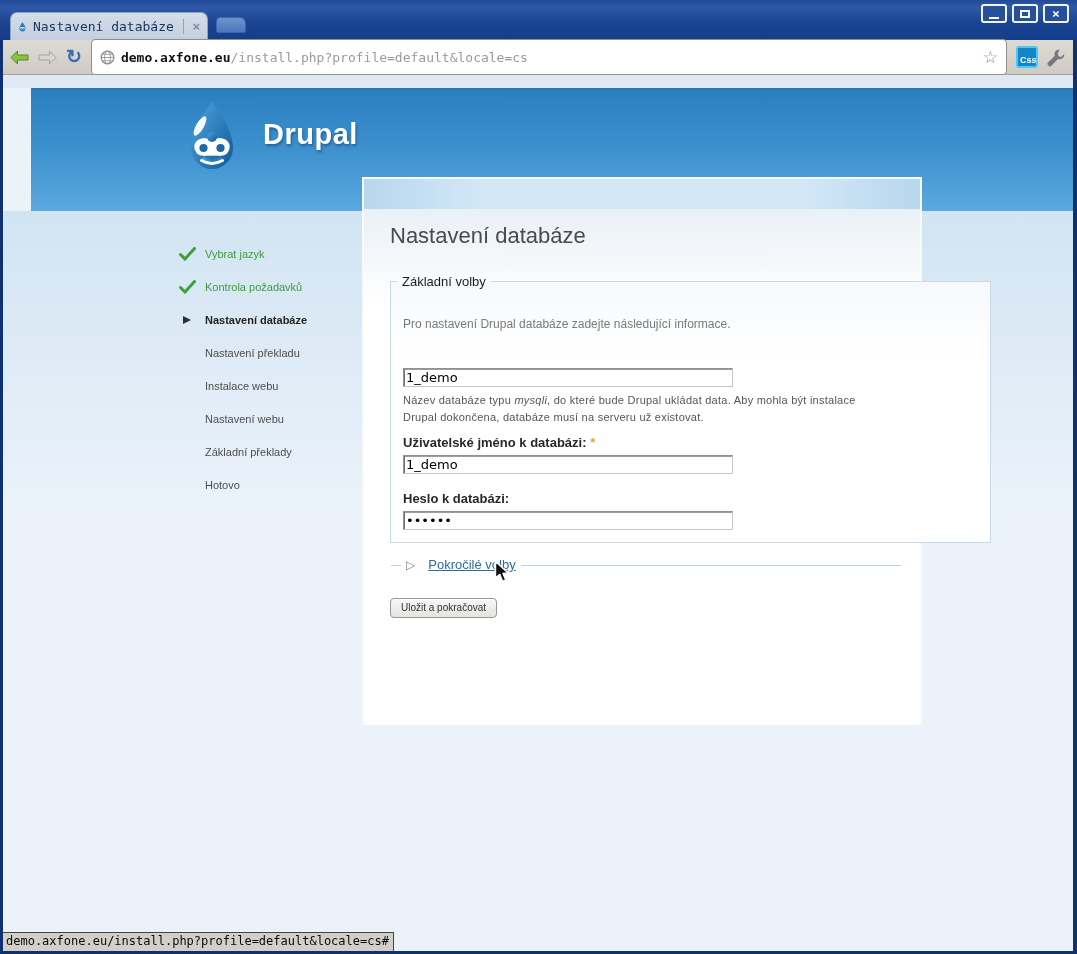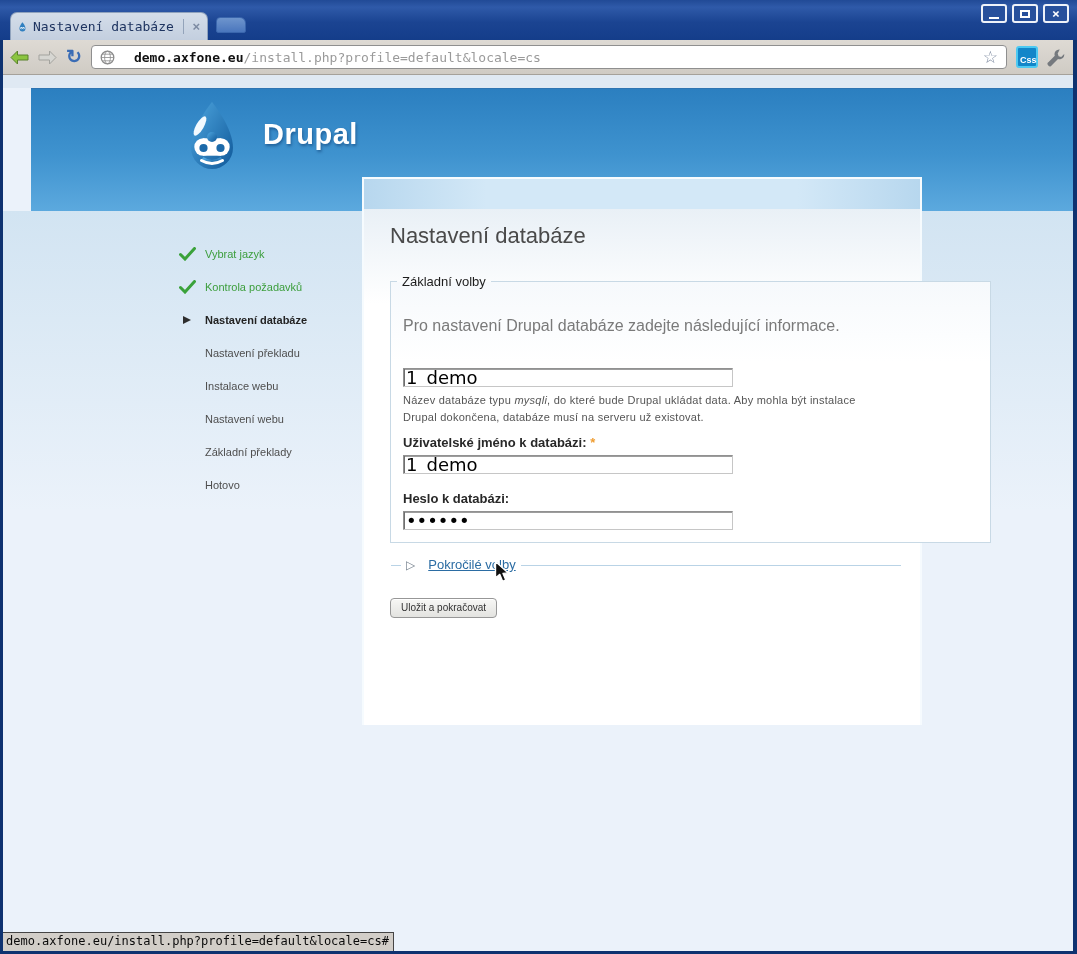--- a/index.html
+++ b/index.html
@@ -24,22 +24,22 @@
   .glyph-min { width:10px; height:2px; background:#fff; margin-top:8px; }
   .glyph-max { width:10px; height:8px; border:2px solid #fff; }
   .glyph-close { font-size:13px; font-weight:bold; font-family:"DejaVu Sans Mono",monospace; line-height:1; }
 
   
   .toolbar { position:absolute; top:40px; left:3px; right:4px; height:35px;
     background:linear-gradient(#dedad4,#cfcbc4); border-bottom:1px solid #a5a19a;
     display:flex; align-items:center; padding:0 7px; gap:9px; }
   .navicon { display:flex; align-items:center; }
   .reload-glyph { font-size:19px; font-weight:bold; color:#3a6cb5; line-height:1; margin-top:-2px; }
-  .urlbar { flex:1; height:24px; background:#fff; border:1px solid #8f8f8f; border-radius:4px;
-    display:flex; align-items:center; padding:0 8px; gap:19px; }
+  .urlbar { flex:1; height:36px; background:#fff; border:1px solid #8f8f8f; border-radius:4px;
+    display:flex; align-items:center; padding:0 8px; gap:6px; }
   .url-text { flex:1; font-family:"DejaVu Sans Mono", monospace; font-size:13px; white-space:nowrap; overflow:hidden; }
   .url-domain { color:#111; font-weight:bold; }
   .url-path { color:#9a9a9a; }
   .star { font-size:17px; color:#7e8ba1; line-height:1; }
   .cssicon { width:22px; height:22px; border-radius:3px; background:#1286c9; border:2px solid #4cc9f2;
     position:relative; }
   .cssicon span { position:absolute; left:2px; bottom:1px; color:#fff; font-size:9px; font-weight:bold;
     font-family:"Liberation Sans",sans-serif; }
 
   
@@ -65,25 +65,25 @@
   
   .card { position:absolute; left:359px; top:102px; width:560px; height:548px;
     border:2px solid rgba(244,250,254,.85); border-bottom:none; background:#fff; }
   .card-band { height:30px; background:linear-gradient(90deg,#b7d7ee,#d3e8f7 22%,#d3e8f7 78%,#b7d7ee); }
   .card-content { position:absolute; top:30px; left:0; right:0; bottom:0;
     background:linear-gradient(#e9f0f6,#ffffff 95px); }
   .card-title { position:absolute; left:26px; top:44px; font-size:22px; color:#4a4a4a; }
   .card fieldset { position:absolute; left:26px; top:95px; width:601px; height:269px;
     border:1px solid #c8d9e5; background:linear-gradient(#f6f9fc,#ffffff 80px); }
   .card legend { margin-left:6px; padding:0 5px; font-size:13px; color:#1d1d1d; }
-  .intro { position:absolute; left:12px; top:28px; font-size:16px; color:#7a7a7a; }
+  .intro { position:absolute; left:12px; top:28px; font-size:12px; color:#7a7a7a; }
   .f-label { position:absolute; left:12px; font-size:13px; font-weight:bold; color:#282828; }
   .req { color:#ef9d32; font-weight:bold; }
   .f-input { position:absolute; left:12px; width:330px; height:19px; font-family:"DejaVu Sans",sans-serif;
-    font-size:18px; color:#000; background:#fff; padding:0 2px;
+    font-size:13px; color:#000; background:#fff; padding:0 2px;
     border:1px solid #919191; border-right-color:#c6c6c6; border-bottom-color:#c6c6c6;
     box-shadow:inset 1px 0 0 #6f6f6f, inset 0 1px 0 #9d9d9d; border-radius:0; }
   .f-help { position:absolute; left:12px; width:460px; font-size:11px; color:#555;
     line-height:1.55; letter-spacing:.25px; }
 
   
   .adv { position:absolute; left:27px; top:386px; width:510px; border-top:1px solid #b9d3e6; }
   .adv-legend { position:absolute; left:10px; top:-9px; background:#fff; padding:0 5px;
     display:flex; align-items:center; gap:13px; }
   .adv-tri { font-size:12px; color:#76828e; line-height:1; }

